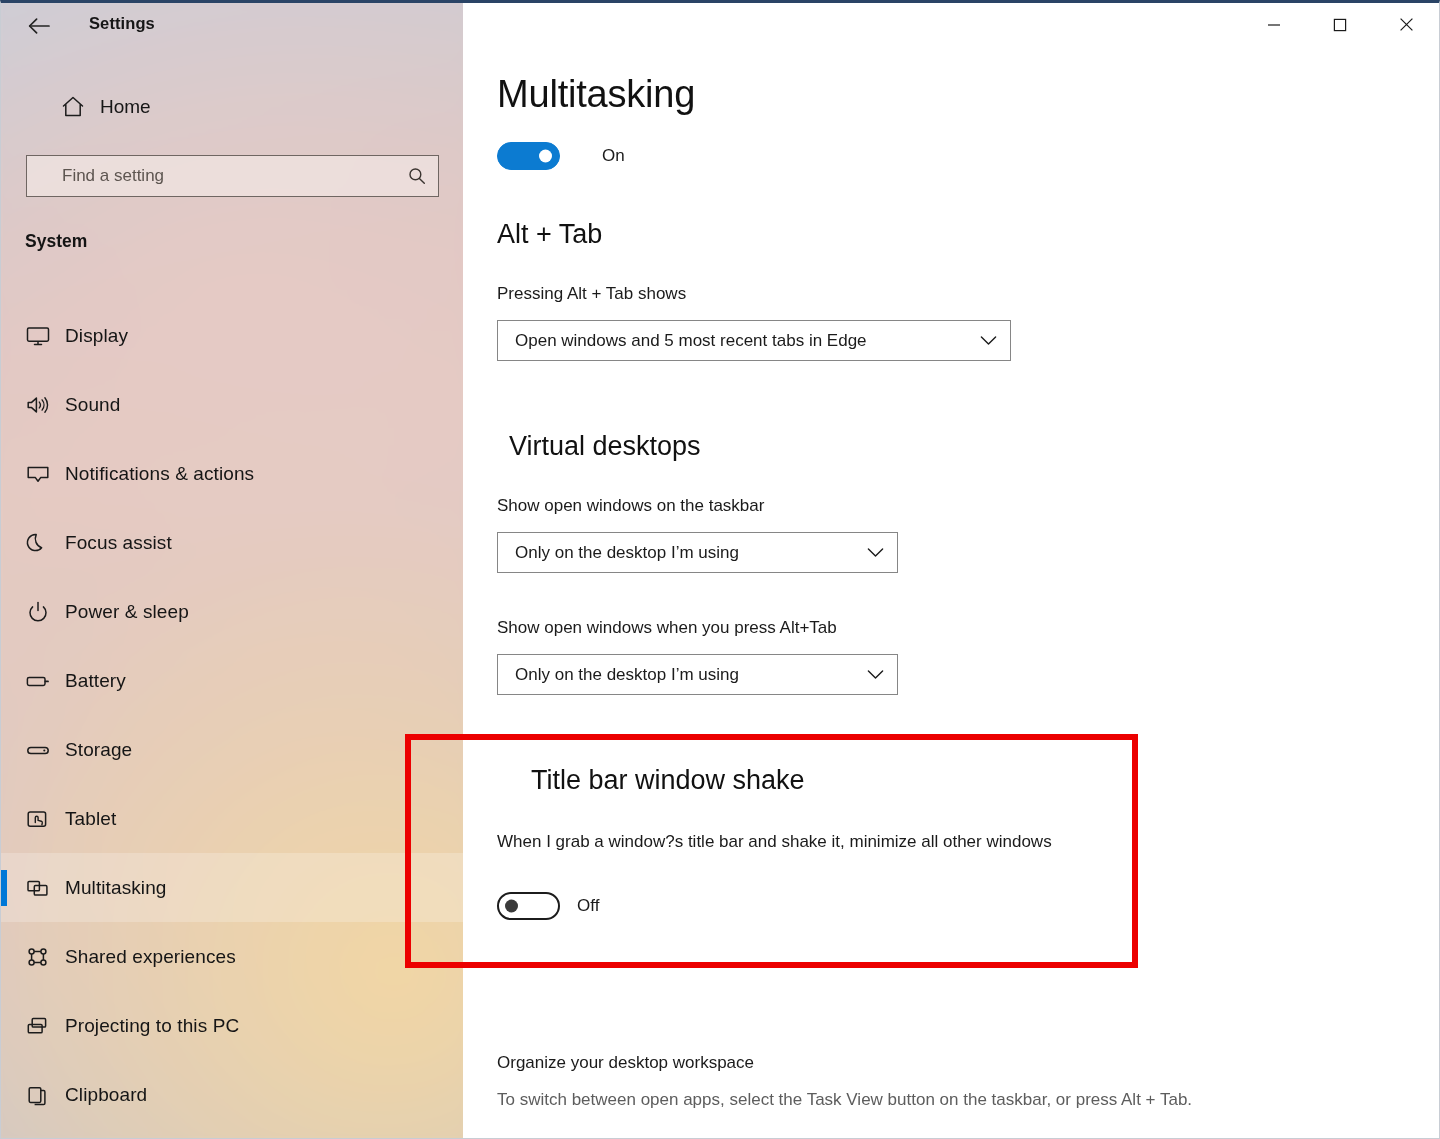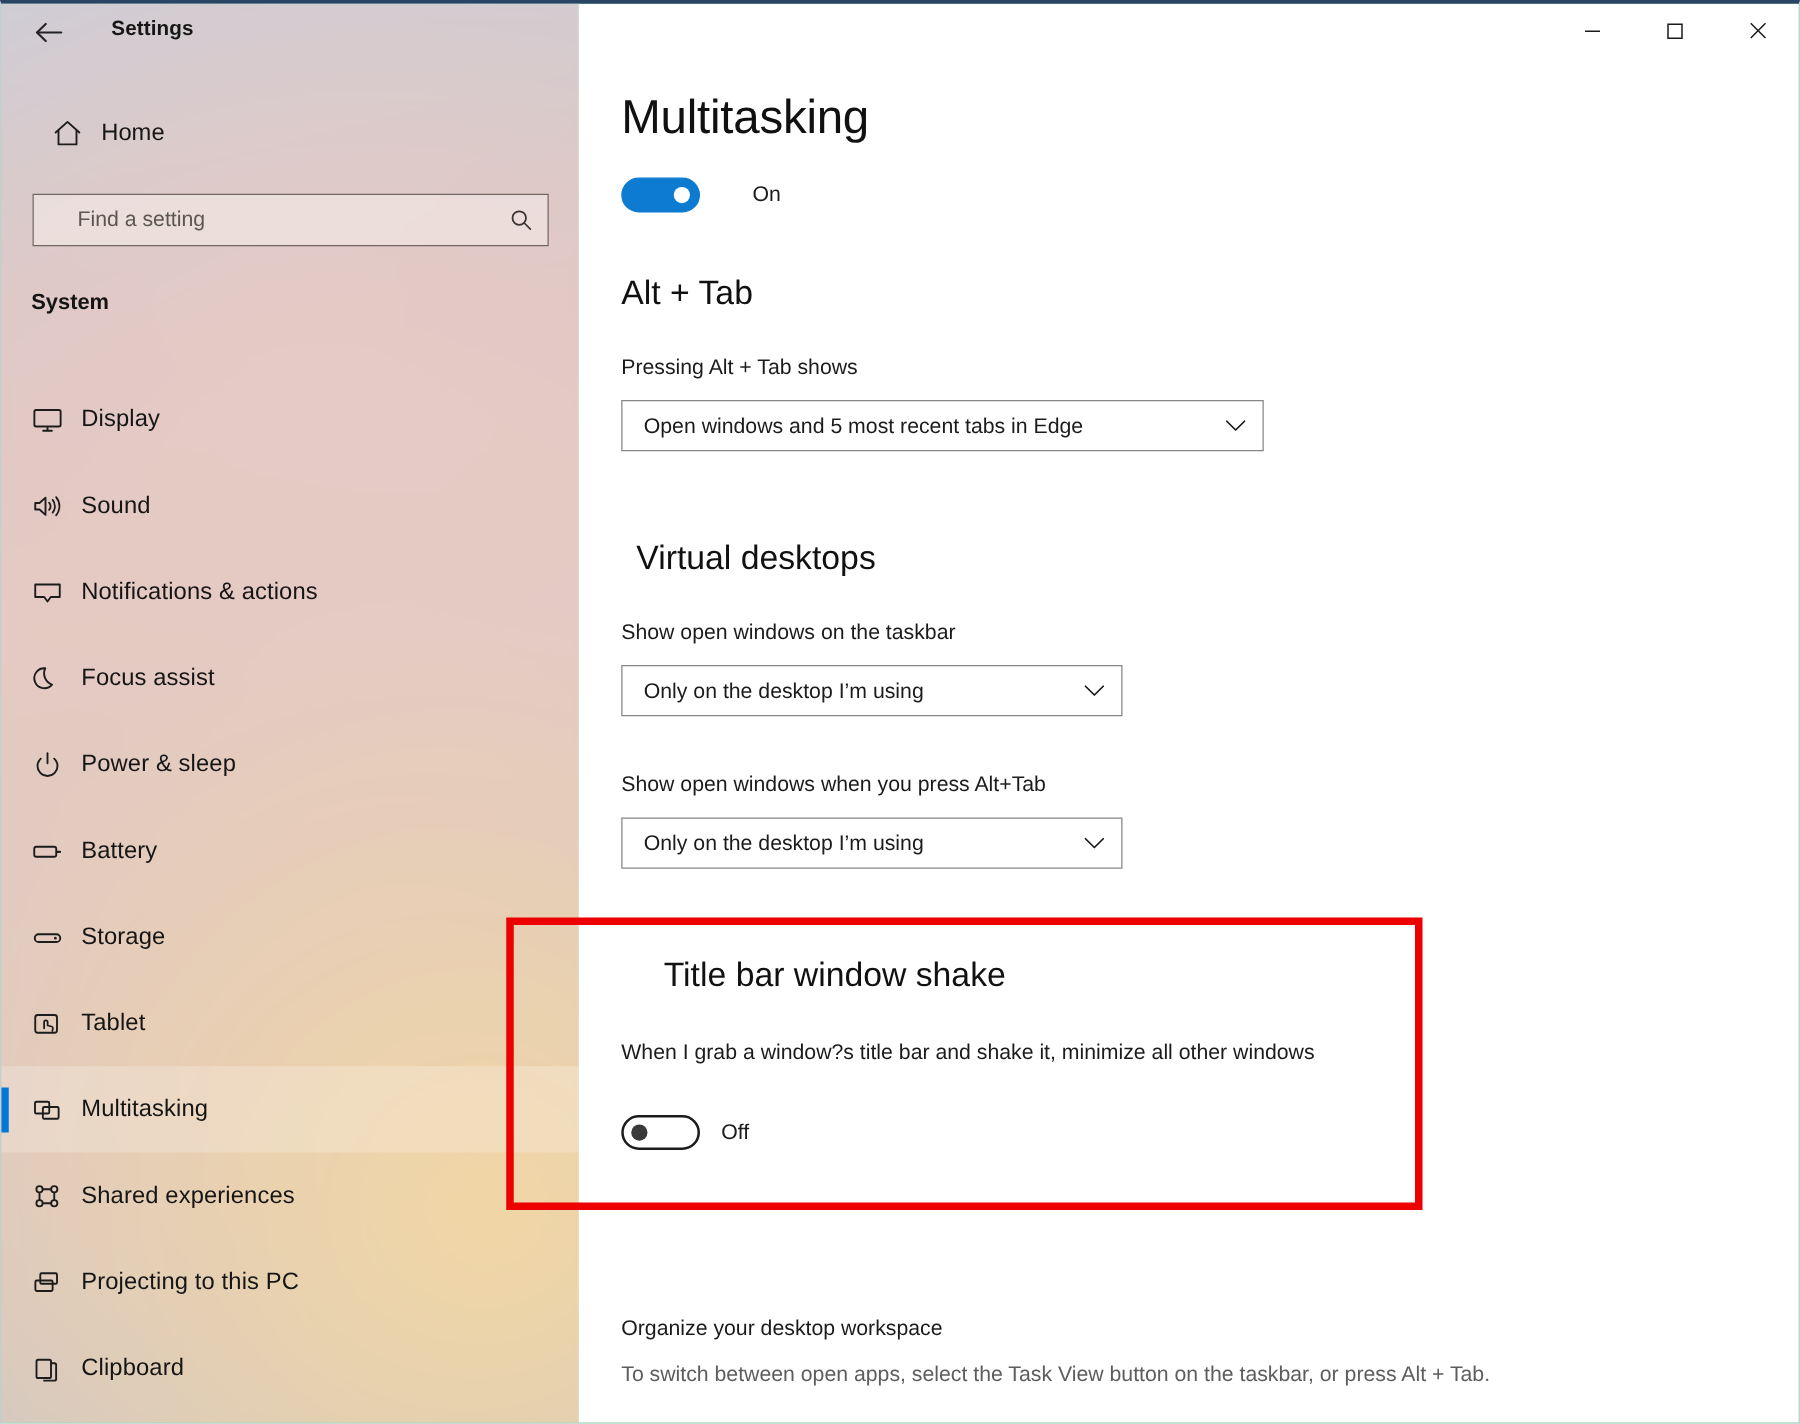--- a/index.html
+++ b/index.html
@@ -9,21 +9,21 @@
     height: 1139px;
     overflow: hidden;
     font-family: "Liberation Sans", sans-serif;
     background: #ffffff;
   }
 
   #window {
     position: relative;
     width: 1440px;
     height: 1139px;
-    background: #86efac;
+    background: #f0abfc;
     overflow: hidden;
     border-top: 3px solid #2a4466;
     border-left: 1px solid #c8cdd4;
     border-right: 1px solid #c8cdd4;
     border-bottom: 1px solid #c8cdd4;
   }
 
   
   #sidebar {
     position: absolute;
@@ -77,24 +77,25 @@
     left: 88px; top: 11px;
     font-size: 16.5px;
     font-weight: 600;
     letter-spacing: .1px;
     color: #161616;
   }
 
   
   #home-row {
     position: absolute;
-    left: 16px; top: 83px;
+    left: 0; top: 83px;
     width: 462px; height: 42px;
     display: flex; align-items: center;
     cursor: pointer;
+    padding-left: 35px;
   }
   #home-row .sb-ic { width: 54px; display: flex; justify-content: center; margin-left: 10px; }
   #home-row .sb-label { font-size: 19px; color: #161616; }
 
   
   #search-box {
     position: absolute;
     left: 25px; top: 152px;
     width: 413px; height: 42px;
     background: rgba(243,234,230,0.62);

